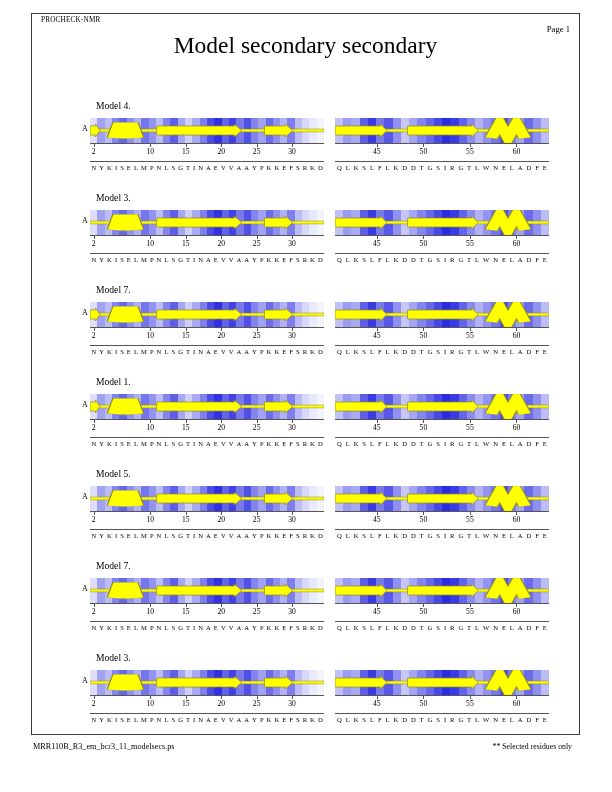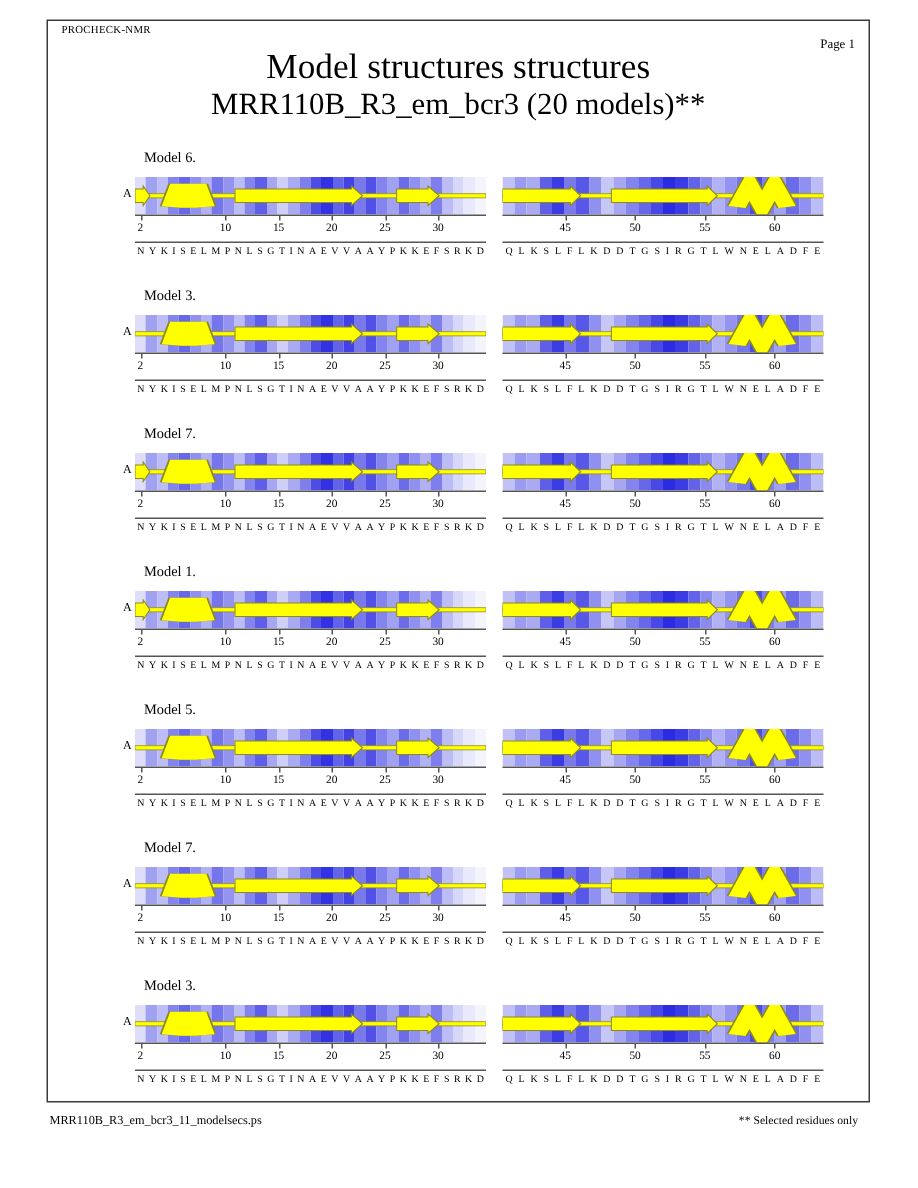--- a/index.html
+++ b/index.html
@@ -170,27 +170,26 @@
 </style>
 </head>
 <body>
 
 <div id="page-frame"></div>
 
 <div id="header-label">PROCHECK-NMR</div>
 <div id="page-number">Page  1</div>
 
 <div id="title-block">
-  <div id="title-main">Model structures structures</div>
-  <div id="title-sub">MRR110B_R3_em_bcr3 (20 models)**</div>
+  <div id="title-main">Model secondary secondary</div>
 </div>
 
 <div id="models-container">
     <div class="model-panel" style="top: 100px;">
-      <div class="model-title">Model  6.</div>
+      <div class="model-title">Model  4.</div>
       <div class="chain-label">A</div>
       <div class="track-group left">
         <div style="position: relative;">
           <div class="heatmap">
             <div class="hm-cell" style="background: rgb(222, 222, 250);"></div>
             <div class="hm-cell" style="background: rgb(161, 161, 242);"></div>
             <div class="hm-cell" style="background: rgb(188, 188, 246);"></div>
             <div class="hm-cell" style="background: rgb(132, 132, 238);"></div>
             <div class="hm-cell" style="background: rgb(103, 103, 234);"></div>
             <div class="hm-cell" style="background: rgb(144, 144, 240);"></div>

